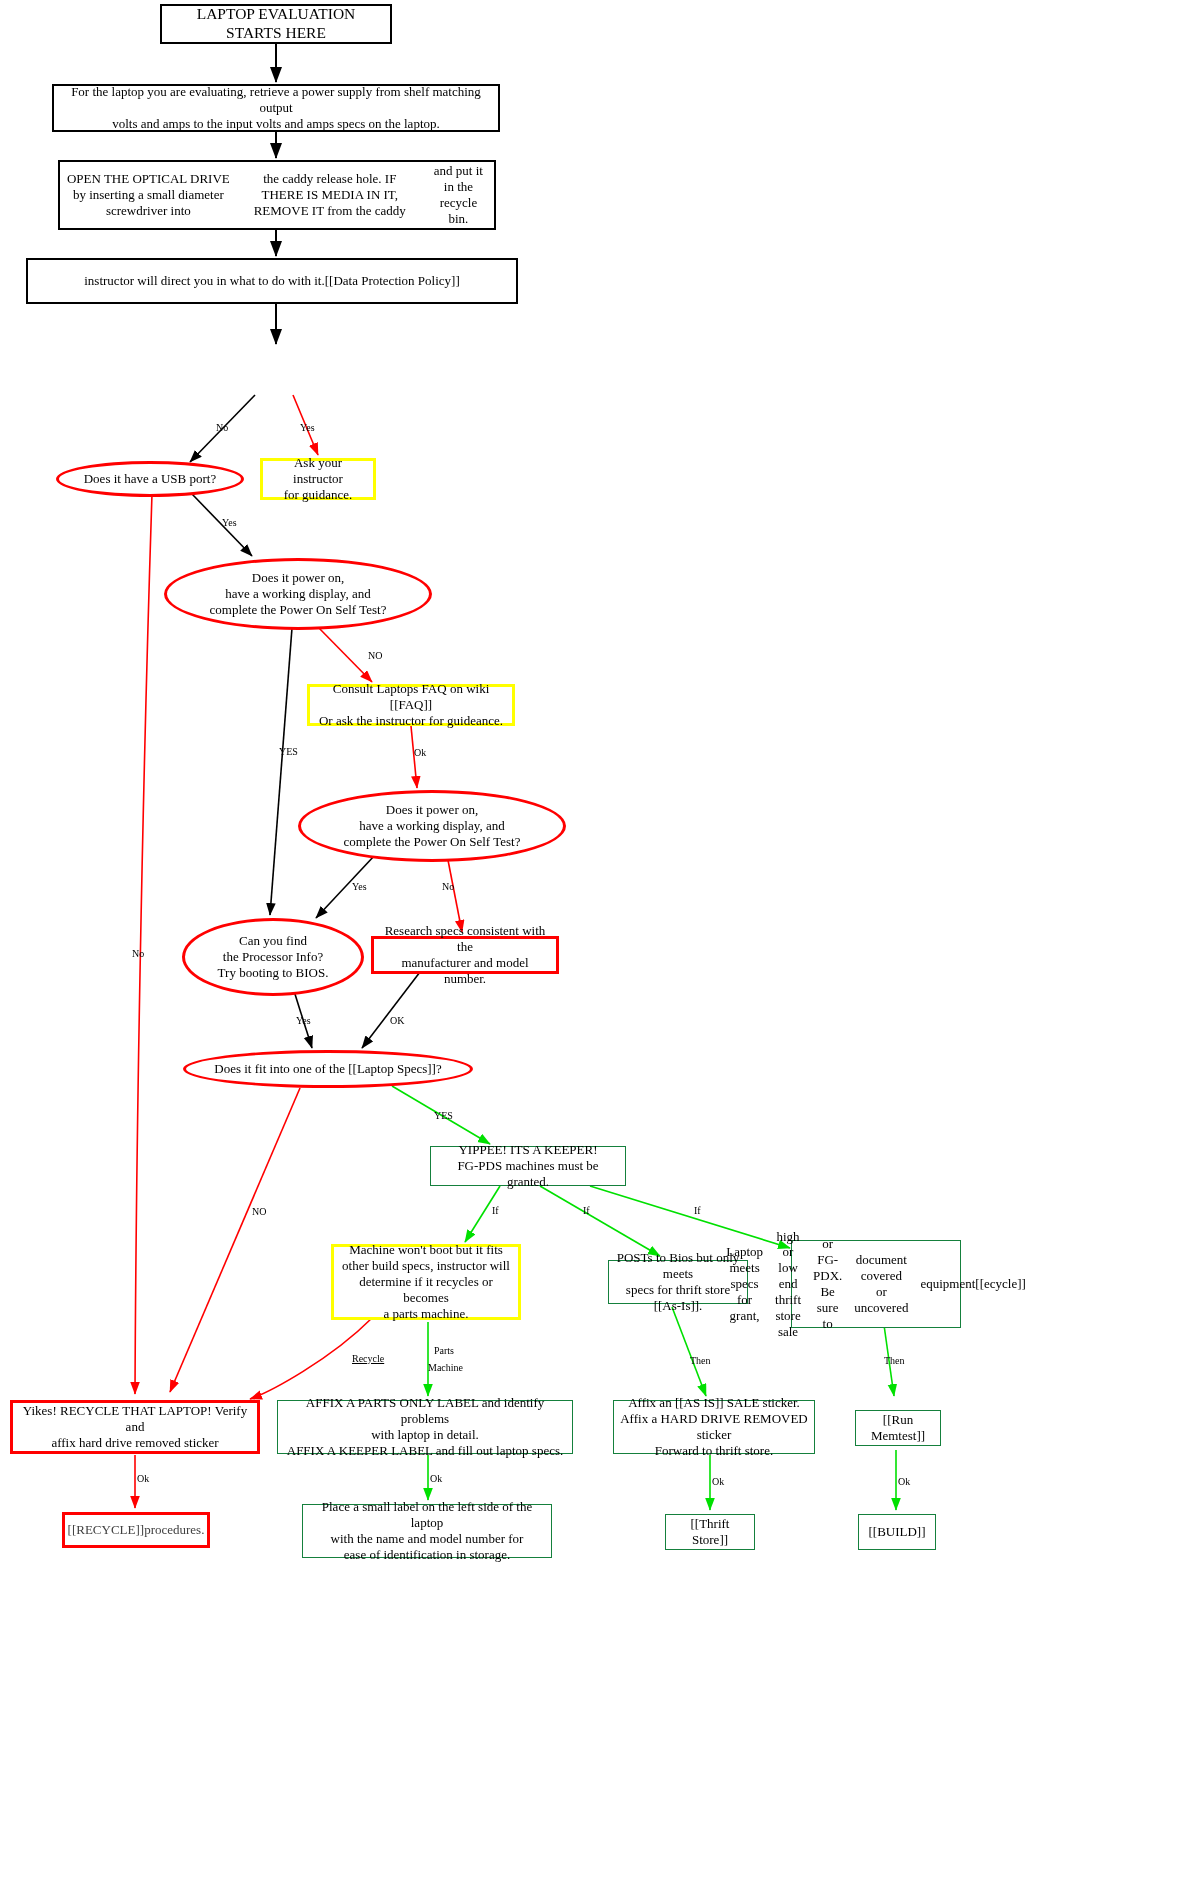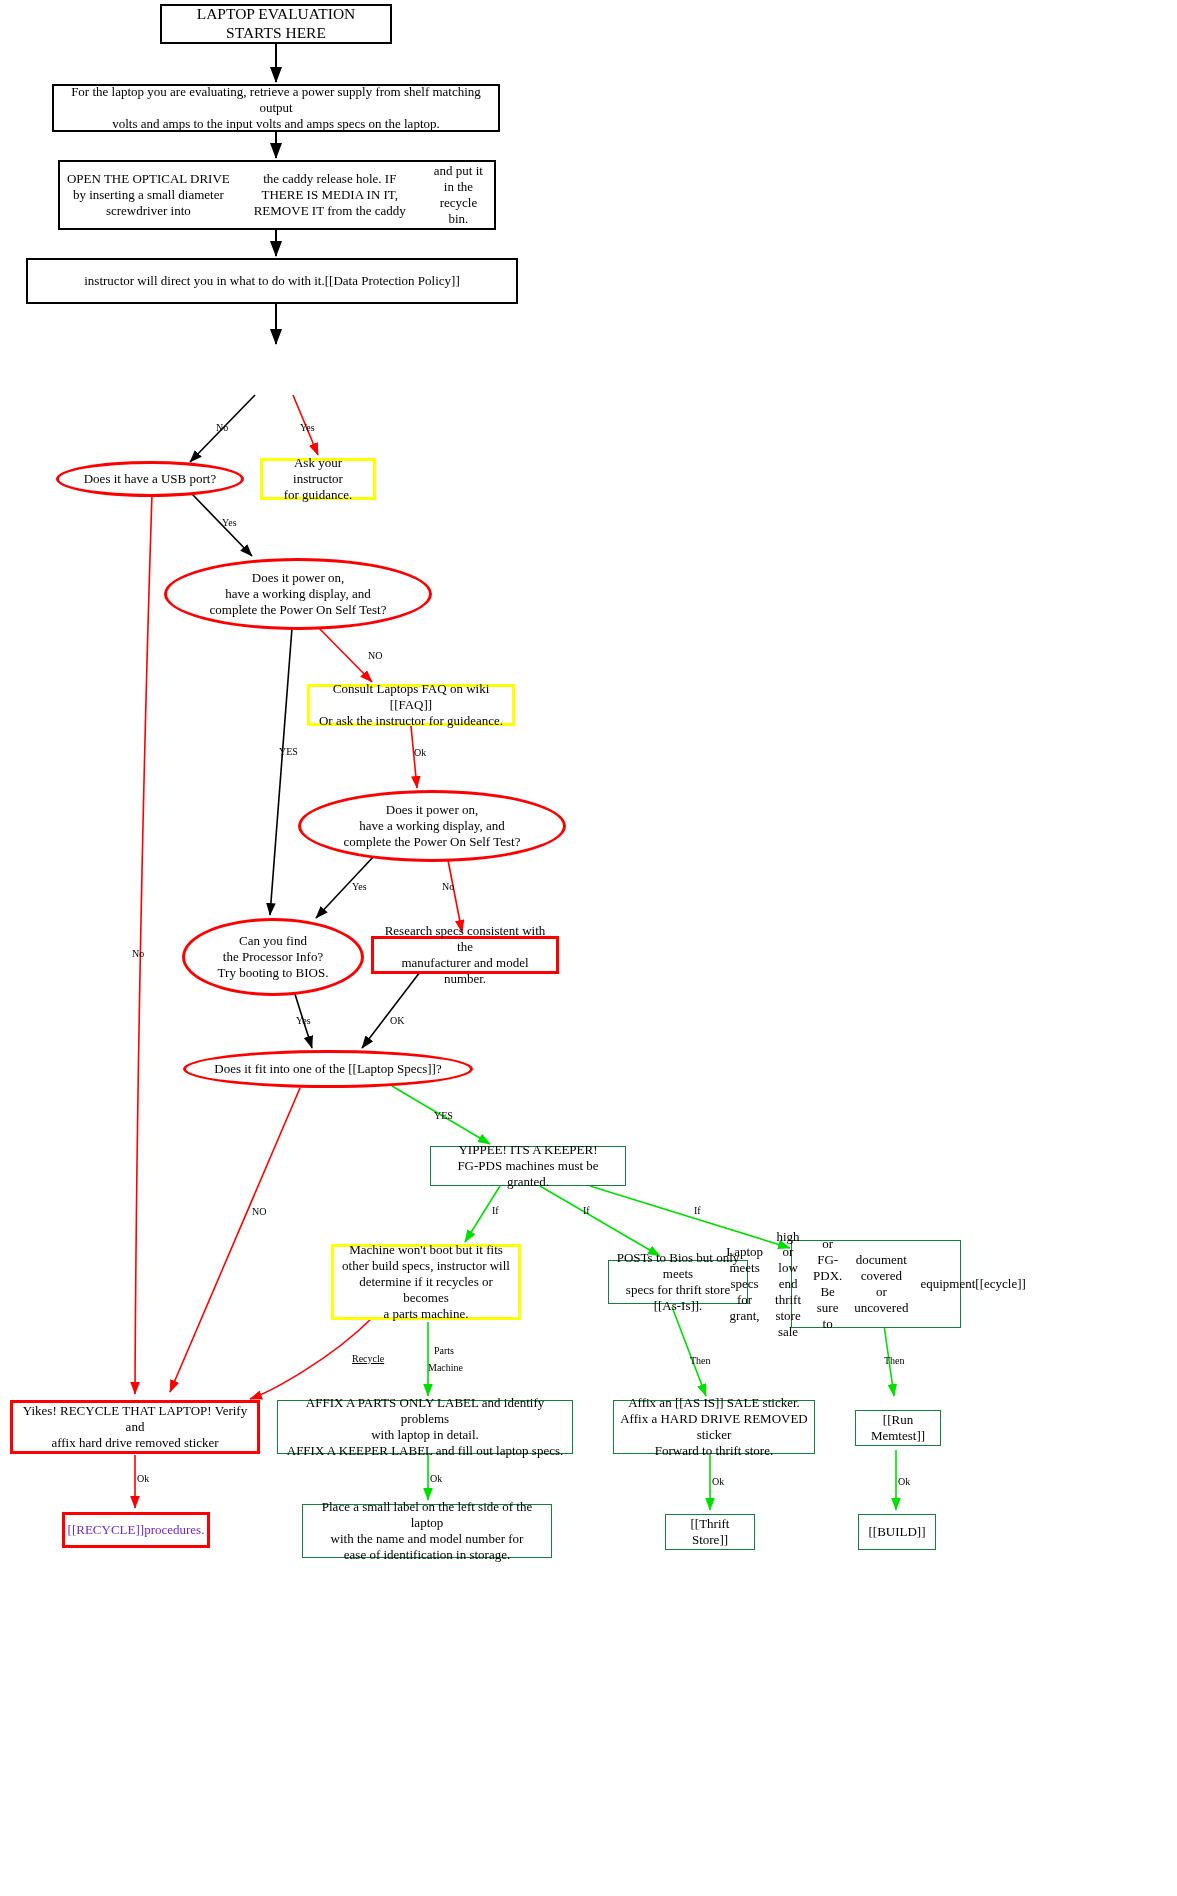--- a/index.html
+++ b/index.html
@@ -10,21 +10,21 @@
   .box{border-style:solid;}
   .box-black{border:2px solid #000;}
   .box-yellow{border:3px solid #ffff00;}
   .box-green{border:1px solid #15803d;text-align:center;}
   .box-red{border:3px solid #ff0000;}
   .ellipse{border:3px solid #ff0000;border-radius:50%;}
   .node span{display:block;line-height:1.22;padding:0 6px;}
   .lbl{position:absolute;font-size:10px;color:#000;white-space:nowrap;background:transparent;}
   .t16{font-size:15.5px;}
   .t13{font-size:13px;}
-  .red-text{color:#6d28d9;}
+  .red-text{color:#404040;}
 </style>
 </head>
 <body>
 
 <div id="canvas">
 
   <svg id="edges" viewBox="0 0 1177 1896">
     <defs>
       <marker id="ab" markerWidth="9" markerHeight="9" refX="7.5" refY="3" orient="auto">
         <path d="M0,0 L8,3 L0,6 z" fill="#000"></path>

